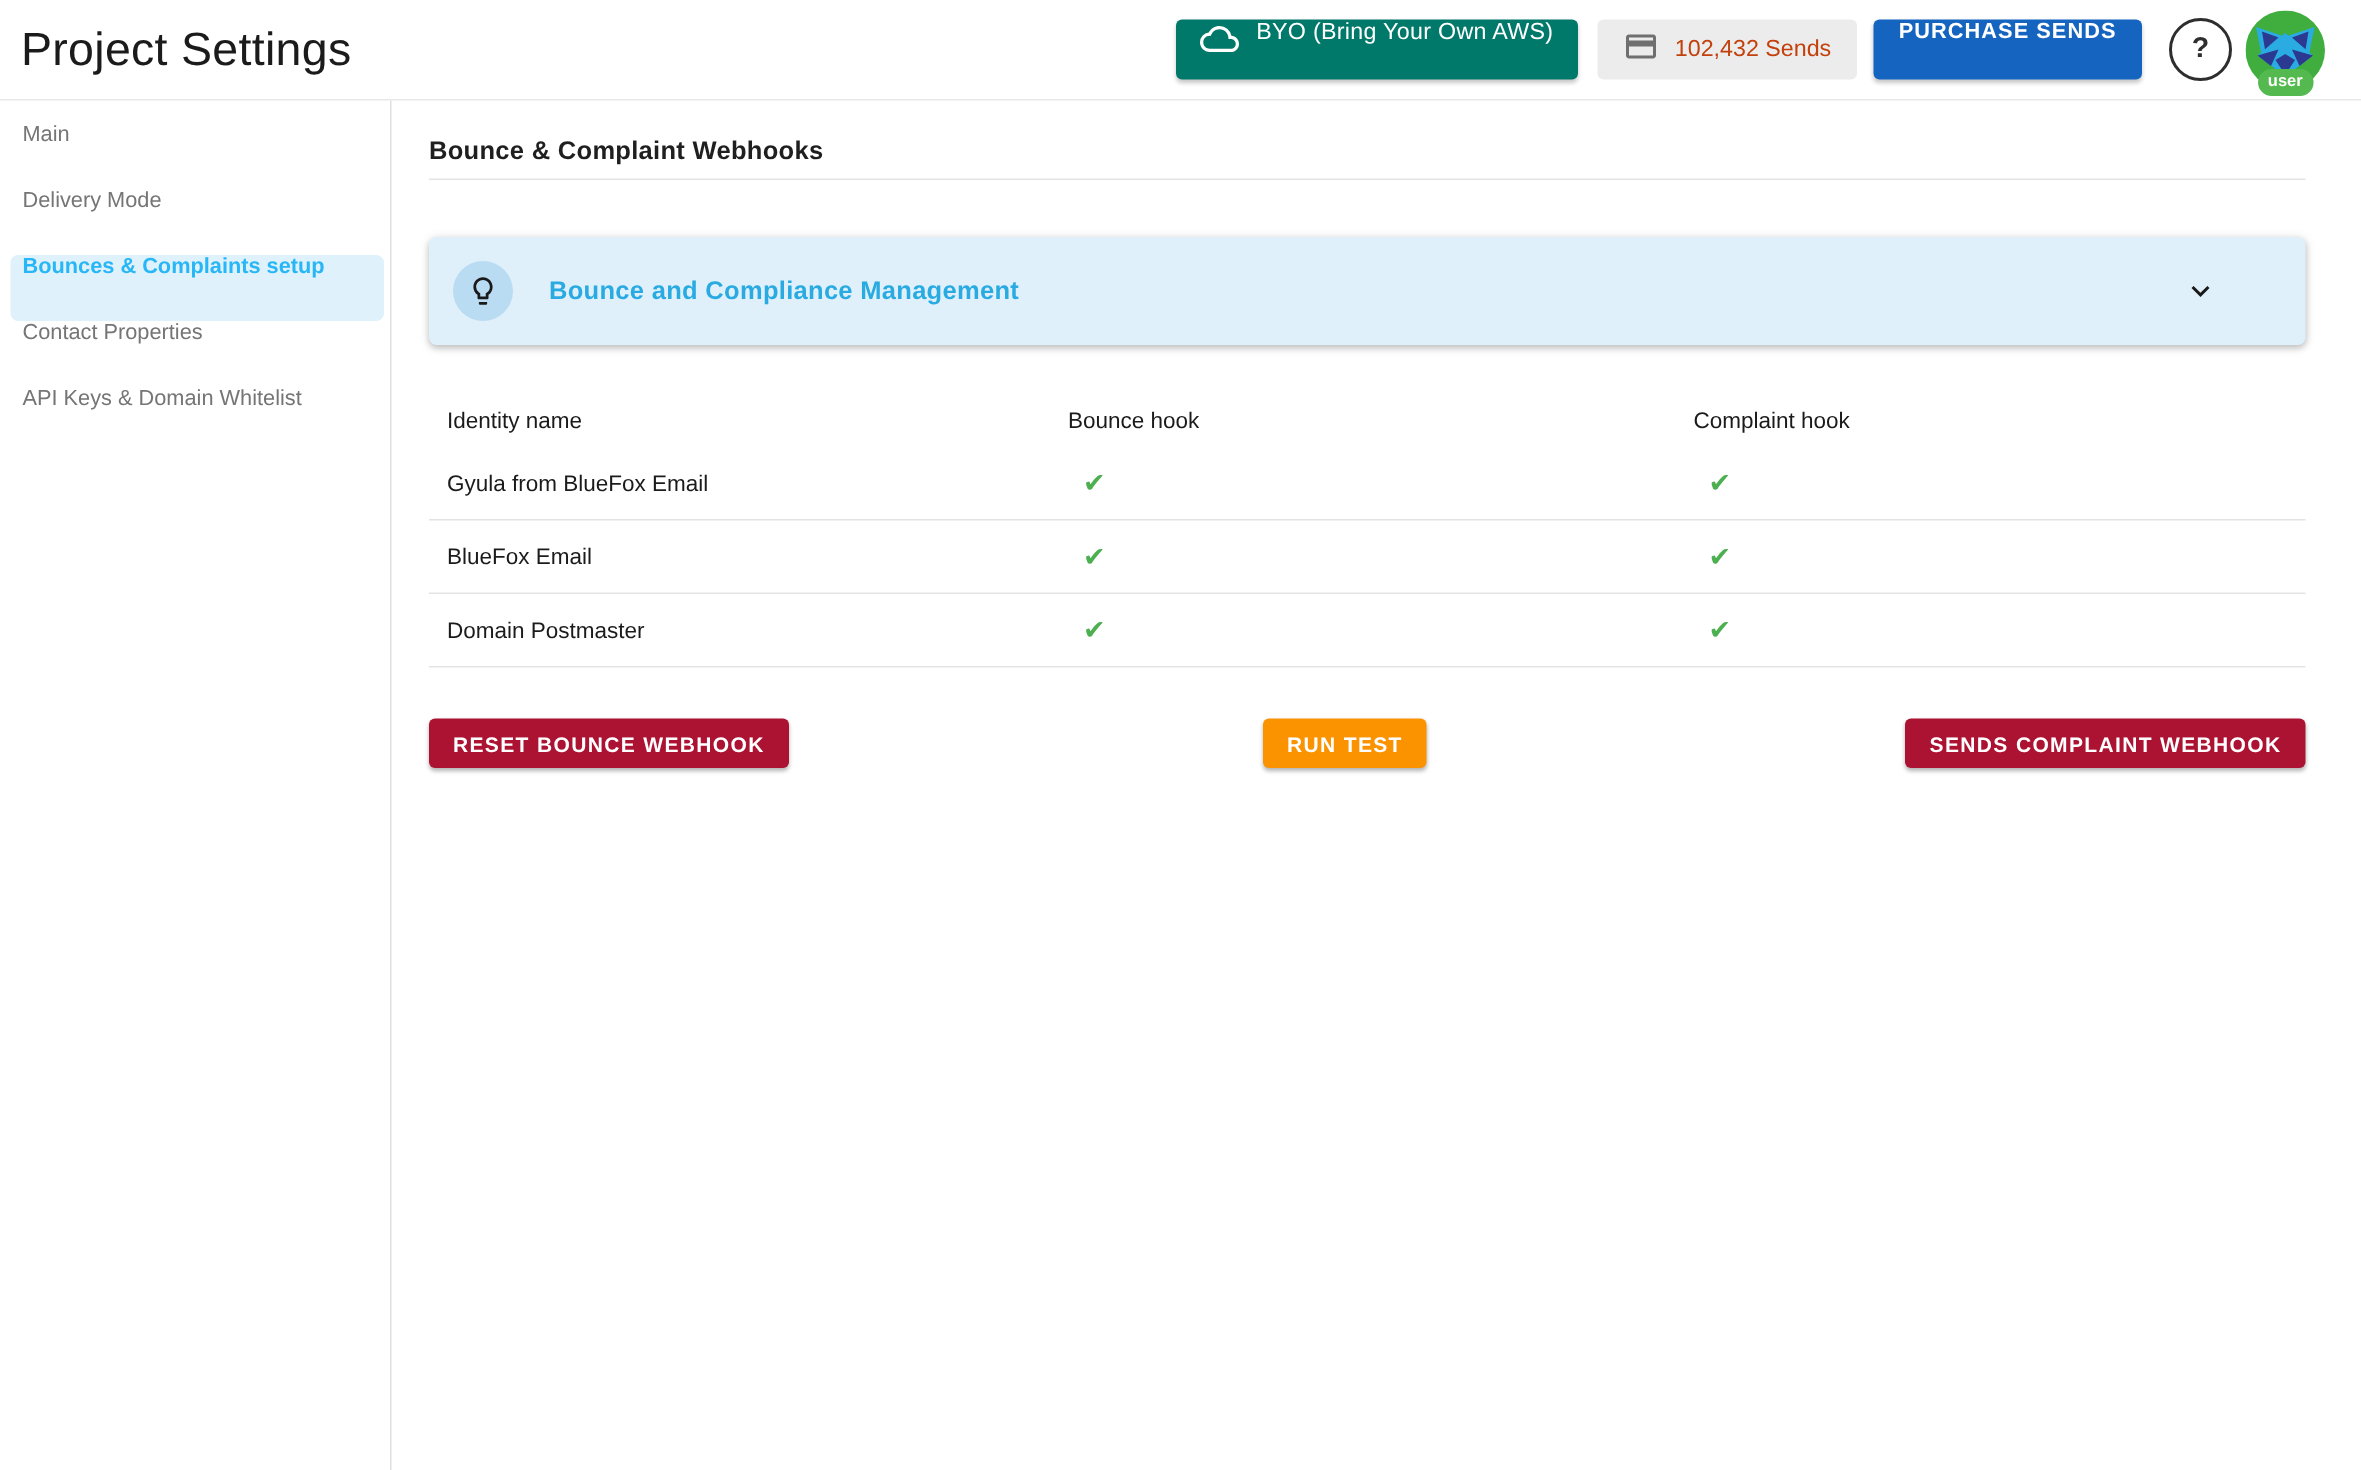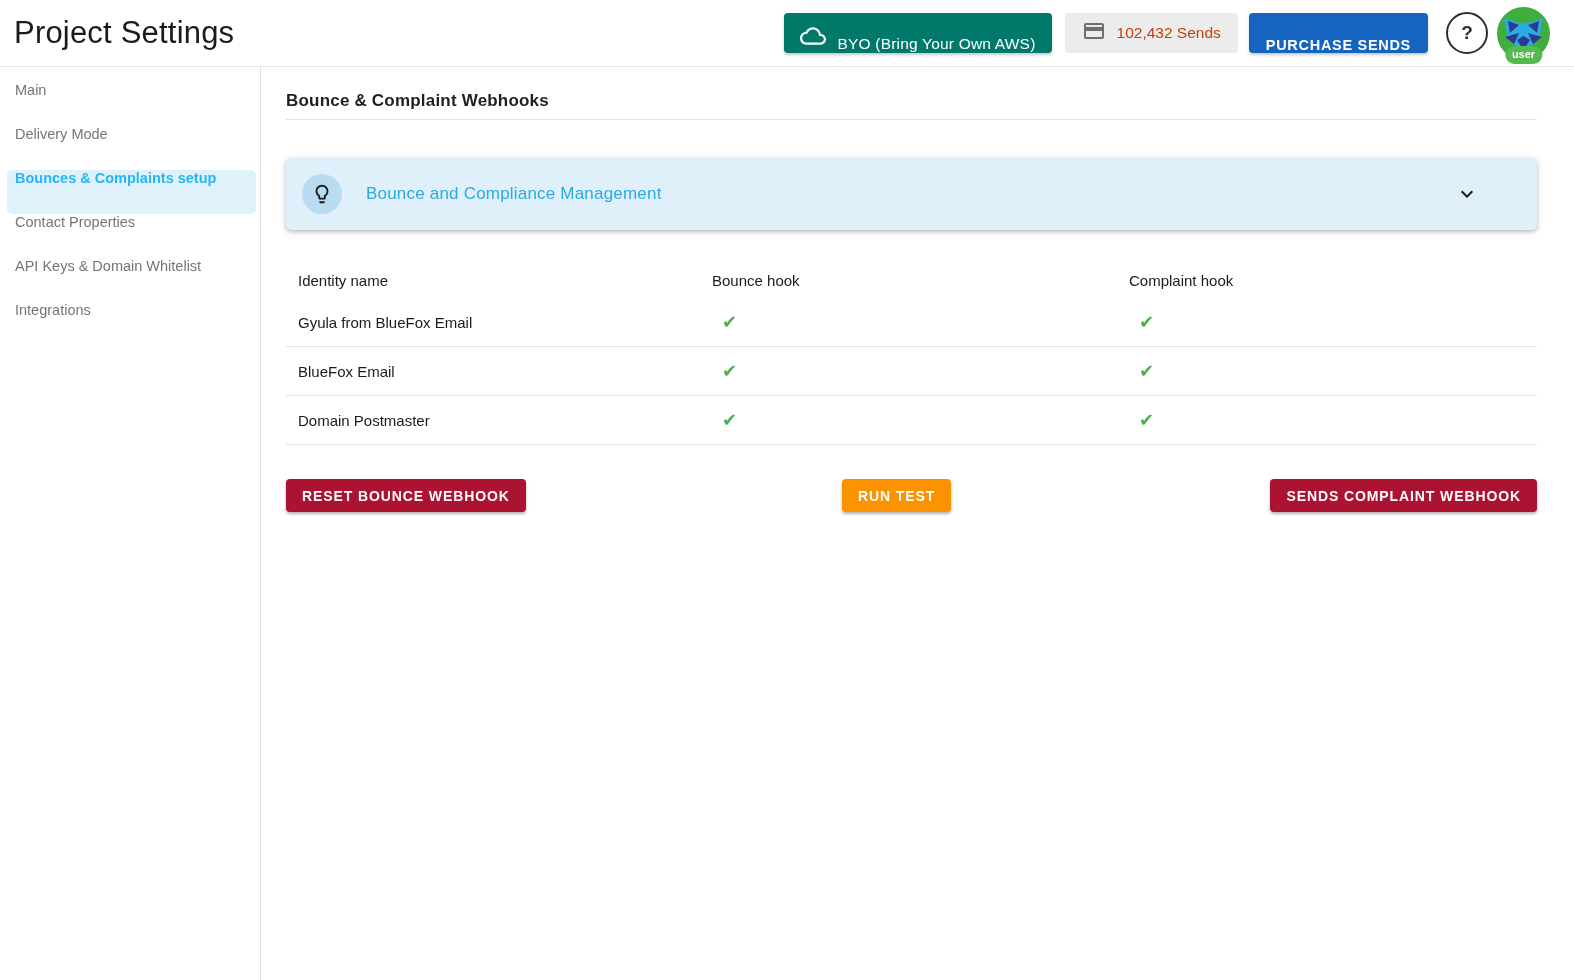--- a/index.html
+++ b/index.html
@@ -4,21 +4,21 @@
 <style>
   * { box-sizing: border-box; }
   html,body { margin:0; padding:0; background:#fff; }
   body { font-family:"Liberation Sans","DejaVu Sans",sans-serif; color:#1c1c1c; }
   .app { position:relative; width:1574px; height:980px; background:#fff; overflow:hidden; }
 
   
   .header { display:flex; align-items:center; height:67px; padding:0 24px 0 14px; border-bottom:1px solid #e8e8e8; }
   .page-title { font-size:31px; font-weight:400; letter-spacing:.2px; color:#1b1b1b; margin:0; white-space:nowrap; }
   .spacer { flex:1; }
-  .hbtn { height:40px; border:none; border-radius:4px; display:flex; align-items:flex-end; cursor:pointer; font-family:inherit; white-space:nowrap; }
+  .hbtn { height:40px; border:none; border-radius:4px; display:flex; align-items:flex-start; cursor:pointer; font-family:inherit; white-space:nowrap; }
   .byo-btn { background:#00796B; color:#fff; padding:0 16px; gap:11px; font-size:15.5px; font-weight:400; letter-spacing:.2px; box-shadow:0 2px 3px rgba(0,0,0,.22); margin-right:13px; }
   .sends-badge { background:#ececec; color:#c2410c; height:40px; border-radius:4px; display:flex; align-items:center; gap:11px; padding:0 17px; font-size:15.5px; margin-right:11px; cursor:default; }
   .purchase-btn { background:#1565C0; color:#fff; padding:0 17px; font-size:14.5px; font-weight:700; letter-spacing:.7px; box-shadow:0 2px 3px rgba(0,0,0,.22); margin-right:18px; }
   .help-btn { width:42px; height:42px; border-radius:50%; border:2px solid #2e2e2e; background:#fff; color:#2e2e2e; display:flex; align-items:center; justify-content:center; font-size:19px; font-weight:700; cursor:pointer; margin-right:9px; }
   .avatar { position:relative; width:53px; height:53px; cursor:pointer; flex:0 0 auto; }
   .avatar svg { display:block; }
   .user-pill { position:absolute; left:50%; transform:translateX(-50%); bottom:-4px; background:#54b94e; color:#fff; font-size:11px; font-weight:700; line-height:1; padding:3px 7px 4px; border-radius:9px; }
 
   
   .body { display:flex; height:913px; }
@@ -27,21 +27,21 @@
   .nav-item.active { background:#DFF2FC; color:#29B6F6; font-weight:700; }
 
   .content { position:relative; flex:1; padding:24px 37px 0 25px; }
 
   .section-heading { font-size:17px; font-weight:700; color:#1f1f1f; letter-spacing:.2px; margin:0; line-height:20px; }
   .heading-divider { border:none; border-top:1px solid #e3e3e3; margin:8px 0 0 0; }
 
   
   .banner { position:relative; margin-top:38px; height:72px; background:#E0F0FB; border-radius:5px; box-shadow:0 2px 4px rgba(0,0,0,.2), 0 1px 8px rgba(0,0,0,.1); display:flex; align-items:center; padding:0 16px; cursor:pointer; }
   .bulb-circle { width:40px; height:40px; border-radius:50%; background:#B9DCF3; display:flex; align-items:center; justify-content:center; flex:0 0 auto; }
-  .banner-title { margin-left:24px; color:#29ABE2; font-weight:400; font-size:17px; letter-spacing:.2px; }
+  .banner-title { margin-left:24px; color:#29ABE2; font-weight:700; font-size:17px; letter-spacing:.2px; }
   .banner-chevron { position:absolute; right:58px; top:50%; transform:translateY(-50%); width:24px; height:24px; }
 
   
   .table { margin-top:32px; }
   .trow { display:grid; grid-template-columns:414px 417px 1fr; align-items:center; }
   .thead-row { height:36px; font-size:15px; font-weight:400; color:#1b1b1b; }
   .data-row { height:49px; border-bottom:1px solid #e3e3e3; font-size:15px; color:#1b1b1b; }
   .cell { padding-left:12px; }
   .check { color:#4CAF50; font-size:18px; margin-left:10px; line-height:1; }
 
@@ -116,23 +116,20 @@
       </div>
       <div class="nav-item active">
         <span>Bounces &amp; Complaints setup</span>
       </div>
       <div class="nav-item">
         <span>Contact Properties</span>
       </div>
       <div class="nav-item">
         <span>API Keys &amp; Domain Whitelist</span>
       </div>
-      <div class="nav-item">
-        <span>Integrations</span>
-      </div>
     </div>
 
     <div class="content">
       <h2 class="section-heading">Bounce &amp; Complaint Webhooks</h2>
       <hr class="heading-divider">
 
       <div class="banner">
         <span class="bulb-circle">
           <svg width="22" height="22" viewBox="0 0 24 24" fill="#1a1a1a">
               <path d="M9 21c0 .55.45 1 1 1h4c.55 0 1-.45 1-1v-1H9v1zm3-19C8.14 2 5 5.14 5 9c0 2.38 1.19 4.47 3 5.74V17c0 .55.45 1 1 1h6c.55 0 1-.45 1-1v-2.26c1.81-1.27 3-3.36 3-5.74 0-3.86-3.14-7-7-7zm2.85 11.1-.85.6V16h-4v-2.3l-.85-.6A4.997 4.997 0 0 1 7 9c0-2.76 2.24-5 5-5s5 2.24 5 5c0 1.63-.8 3.16-2.15 4.1z"></path>

